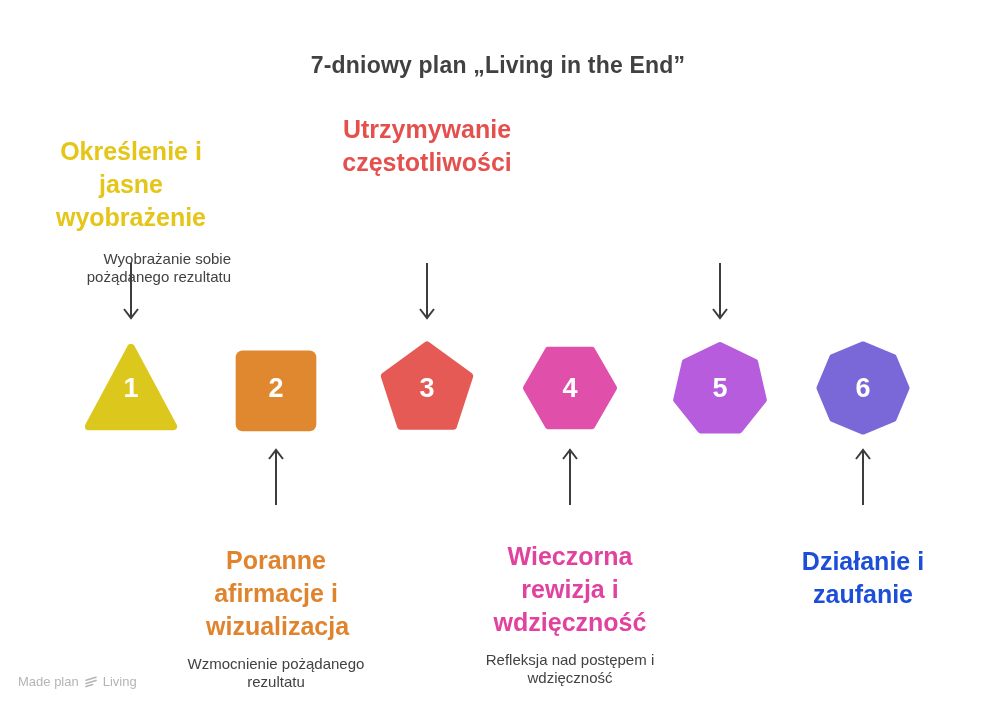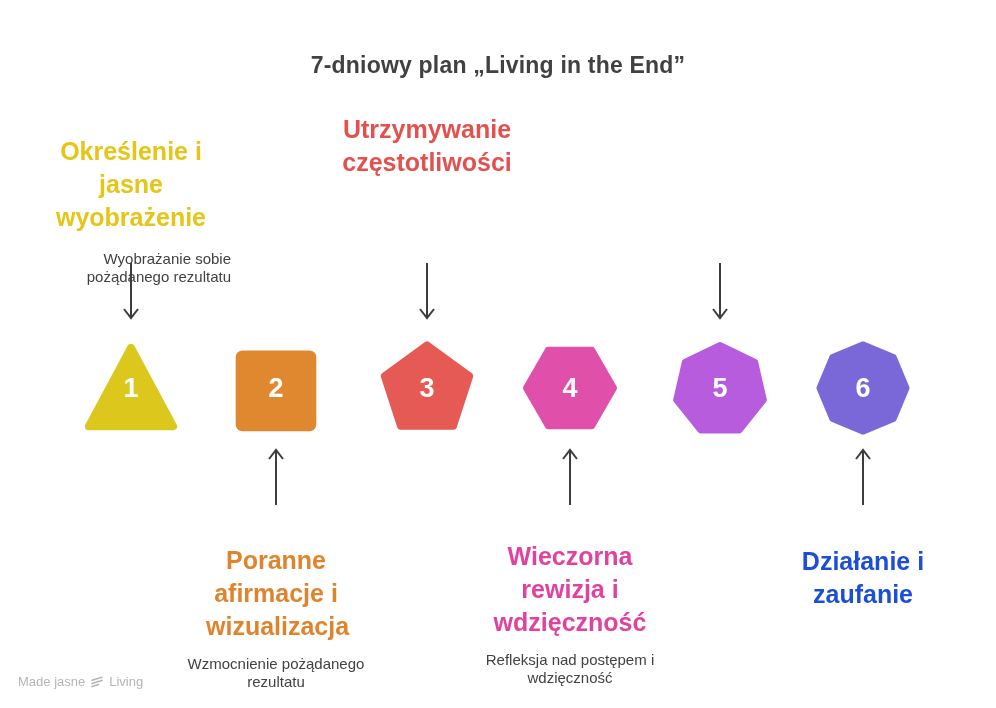--- a/index.html
+++ b/index.html
@@ -141,21 +141,21 @@
   </div>
   <div class="label-block bottom b2">
     <h3 style="color: rgb(224, 131, 45);">Poranne afirmacje i wizualizacja</h3>
     <p>Wzmocnienie pożądanego rezultatu</p>
   </div>
   <div class="label-block bottom b6">
     <h3 style="color: #1d4ed8;">Działanie i zaufanie</h3>
   </div>
 
   <div class="footer">
-    <span>Made jasne</span>
+    <span>Made plan</span>
     <span class="logo">
       <svg width="14" height="14" viewBox="0 0 14 14">
           <path d="M2 5.2 L12 2.2 M2 8.4 L12 5.4 M2 11.6 L8.6 9.6" fill="none" stroke="#b5b5b5" stroke-width="1.6" stroke-linecap="round"></path>
         </svg>
     </span>
     <span>Living</span>
   </div>
 
 </div>
 

